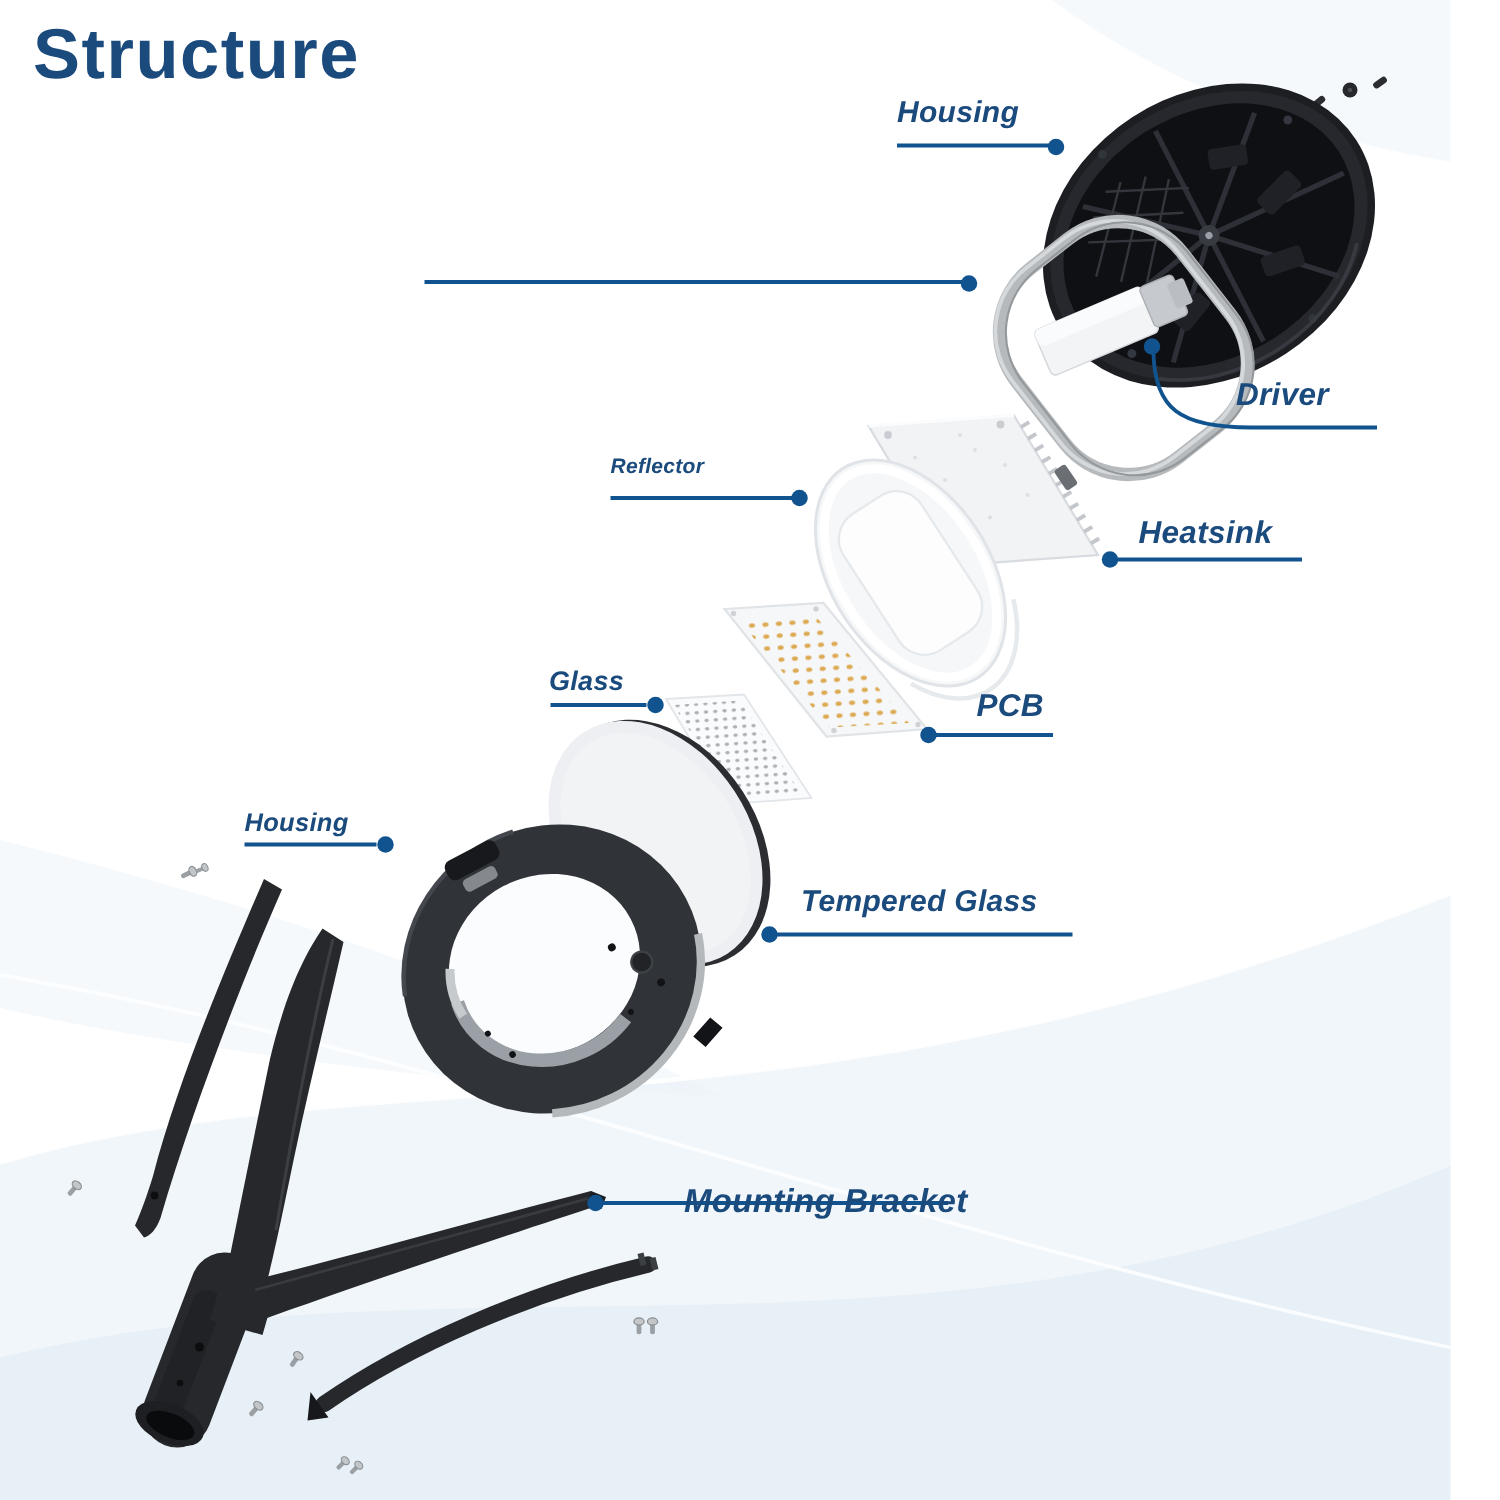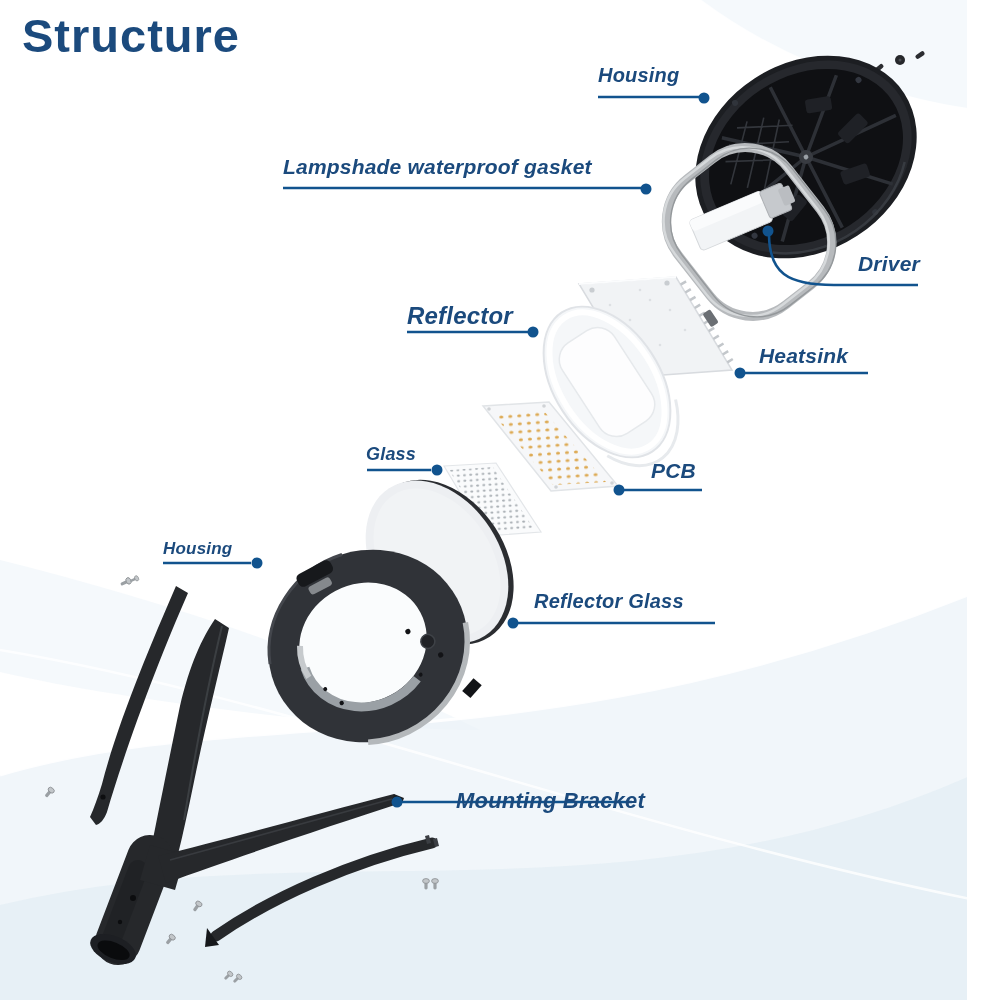--- a/index.html
+++ b/index.html
@@ -221,30 +221,29 @@
 
       <path class="leader" d="M632,802 L402,802"></path>
       <circle class="dot" cx="397" cy="802" r="5.5"></circle>
     </g>
   </svg>
 
   <div class="title">Structure</div>
 
   <div class="part-label" style="left:598px;top:64px;font-size:20px">Housing</div>
 
-  <div class="part-label" style="left:283px;top:155px;font-size:21px">Lampshade waterproof gasket</div>
-
-  <div class="part-label" style="left:858px;top:252px;font-size:21px">Driver</div>
-
-  <div class="part-label" style="left:407px;top:302px;font-size:24px">Reflector</div>
+
+  <div class="part-label" style="left:824px;top:252px;font-size:21px">Driver</div>
+
+  <div class="part-label" style="left:407px;top:302px;font-size:14px">Reflector</div>
 
   <div class="part-label" style="left:759px;top:344px;font-size:21px">Heatsink</div>
 
   <div class="part-label" style="left:366px;top:444px;font-size:18px">Glass</div>
 
   <div class="part-label" style="left:651px;top:459px;font-size:21px">PCB</div>
 
   <div class="part-label" style="left:163px;top:539px;font-size:17px">Housing</div>
 
-  <div class="part-label" style="left:534px;top:590px;font-size:20px">Reflector Glass</div>
+  <div class="part-label" style="left:534px;top:590px;font-size:20px">Tempered Glass</div>
 
   <div class="part-label" style="left:456px;top:788px;font-size:22px">Mounting Bracket</div>
 </div>
 
 </body></html>

